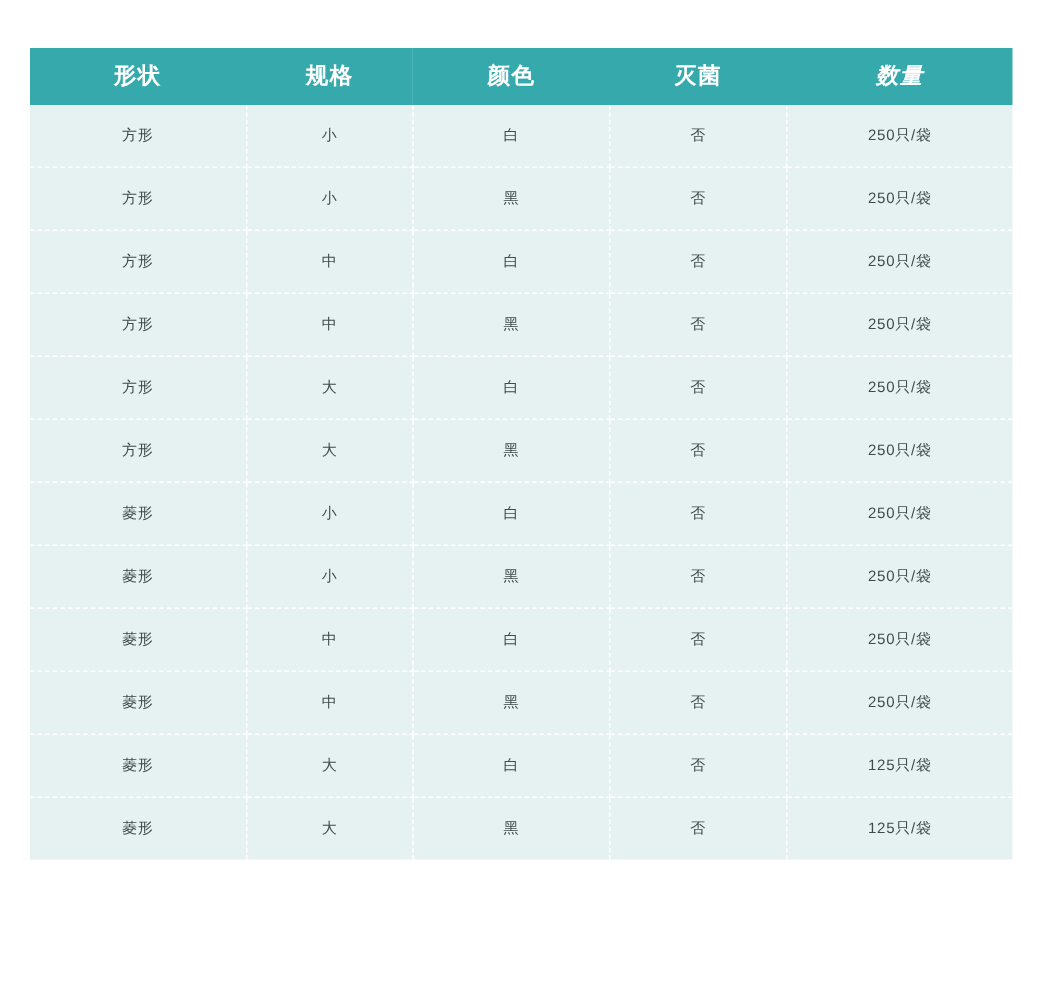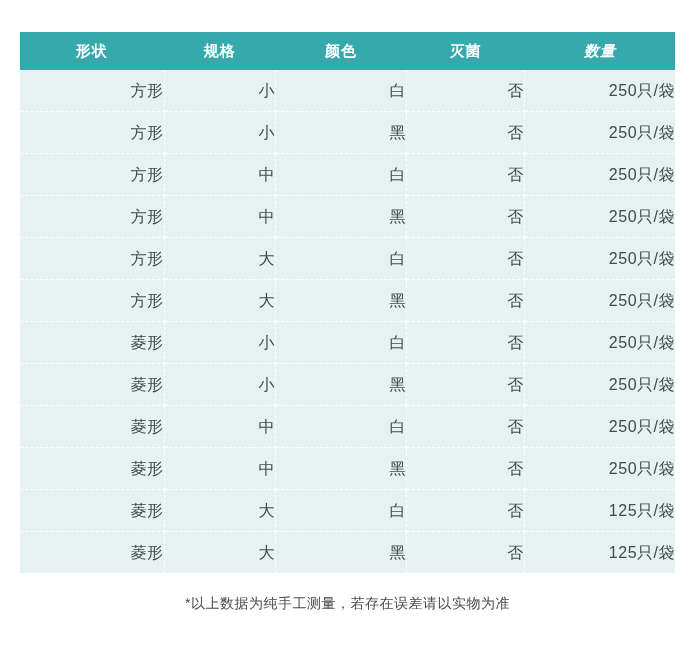--- a/index.html
+++ b/index.html
@@ -39,26 +39,26 @@
     text-align: center;
     letter-spacing: 1px;
     border-right: 1px solid #36a9ad;
   }
   table.spec-table thead th:last-child {
     border-right: none;
     font-style: italic;
   }
   table.spec-table tbody td {
     background: #e6f2f2;
-    font-size: 16px;
+    font-size: 10px;
     color: #3f4a4a;
     height: 41px;
     line-height: 41px;
     padding: 0;
-    text-align: right;
+    text-align: center;
     border-bottom: 1px dashed #ffffff;
     border-right: 1px dashed #ffffff;
     letter-spacing: 0.5px;
   }
   table.spec-table tbody td:last-child {
     border-right: none;
   }
   table.spec-table tbody tr:last-child td {
     border-bottom: none;
   }
@@ -178,15 +178,14 @@
       <tr>
         <td>菱形</td>
         <td>大</td>
         <td>黑</td>
         <td>否</td>
         <td>125只/袋</td>
       </tr>
     </tbody>
   </table>
 
-  <div class="footnote">*以上数据为纯手工测量，若存在误差请以实物为准</div>
 
 </div>
 
 </body></html>

